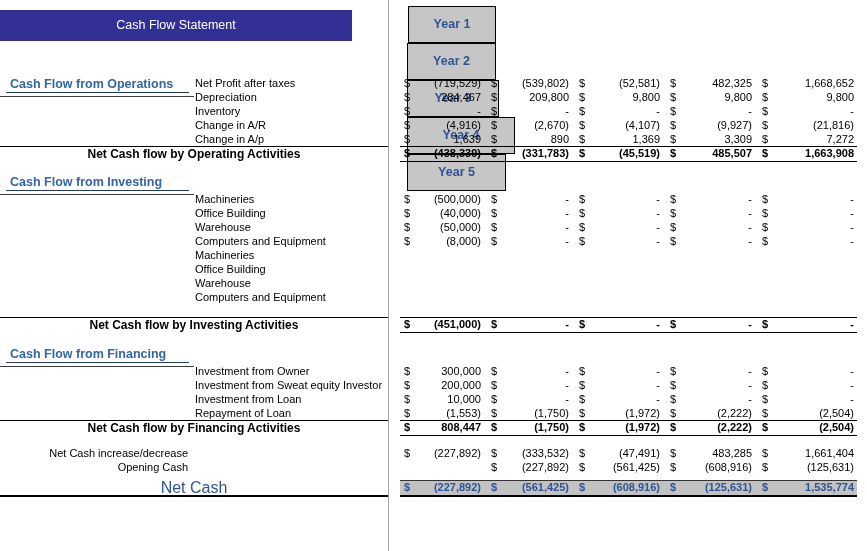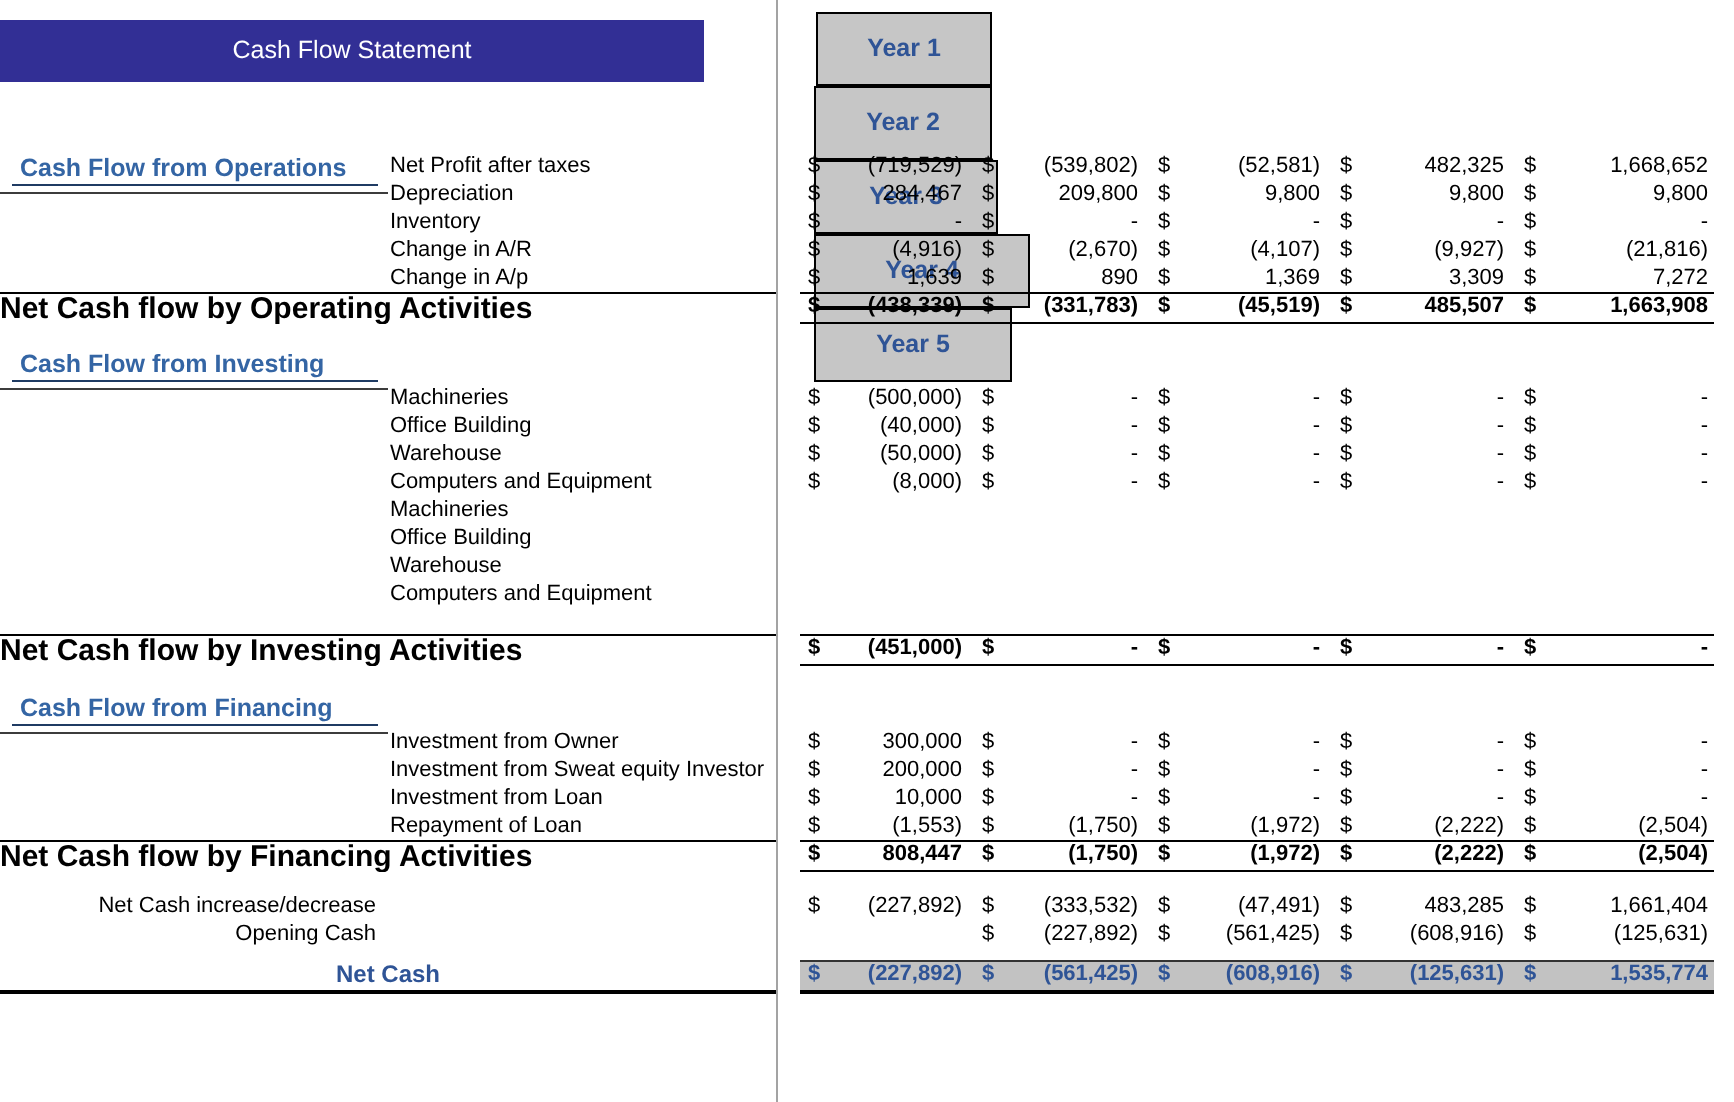--- a/index.html
+++ b/index.html
@@ -27,25 +27,25 @@
   .row{display:flex;height:14px;font-size:11px;line-height:14px;}
   .row.abs{position:absolute;left:0;right:0;}
   .lbl{width:388px;flex:none;box-sizing:border-box;overflow:hidden;white-space:nowrap;}
   .lbl.item{padding-left:195px;}
   .lbl.ralign{text-align:right;padding-right:200px;}
   .vals{display:flex;width:457px;margin-left:12px;flex:none;box-sizing:border-box;}
   .vc{display:flex;justify-content:space-between;box-sizing:border-box;padding:0 6px 0 4px;}
   .c0{width:87px}.c1{width:88px}.c2{width:91px}.c3{width:92px}.c4{width:99px;padding-right:3px}
 
   .row.total{height:16px;font-weight:bold;}
-  .row.total .lbl{text-align:left;border-top:1.5px solid #000;font-size:15px;line-height:15px;}
+  .row.total .lbl{text-align:center;border-top:1.5px solid #000;font-size:12px;line-height:15px;}
   .row.total .vals{border-top:1.5px solid #000;border-bottom:1.5px solid #000;line-height:12px;}
 
   .row.netcash{height:17px;}
-  .row.netcash .lbl{text-align:center;font-weight:bold;font-size:12px;line-height:15px;
+  .row.netcash .lbl{text-align:center;font-weight:normal;font-size:16px;line-height:15px;
                     color:var(--total-blue,#2f5496);border-bottom:2px solid #000;}
   .row.netcash .vals{background:var(--netcash-fill,#c2c2c2);border-top:1px solid #333;
                      border-bottom:2.5px solid #000;font-weight:bold;line-height:13px;
                      color:var(--total-blue,#2f5496);}
 </style>
 </head>
 <body>
 
 <div class="canvas">
   <div class="divider"></div>

